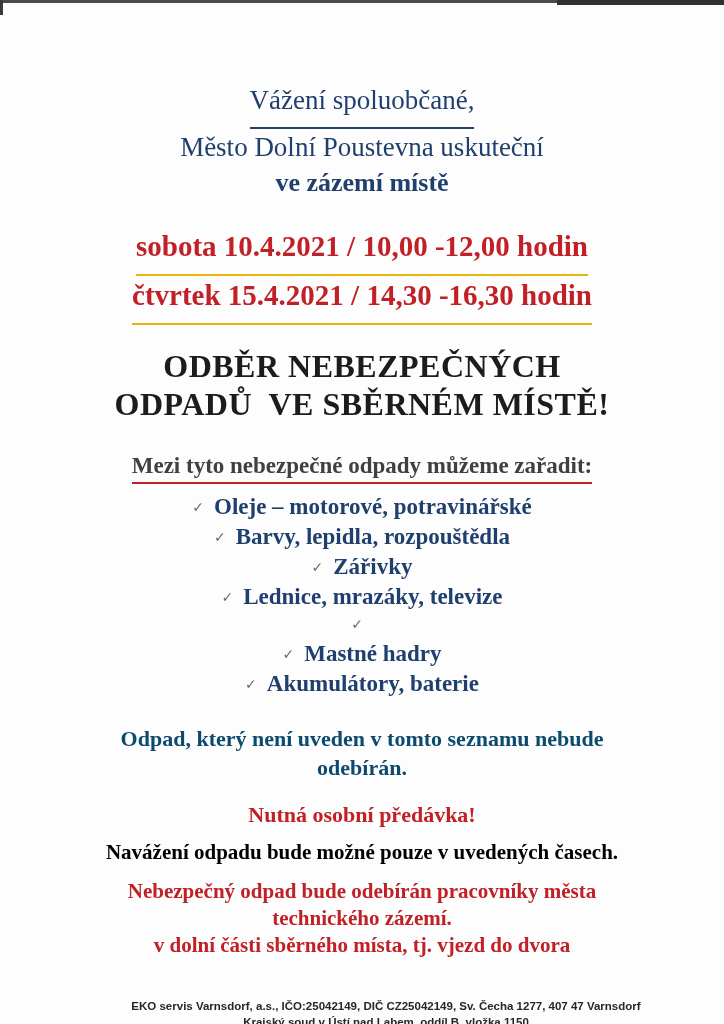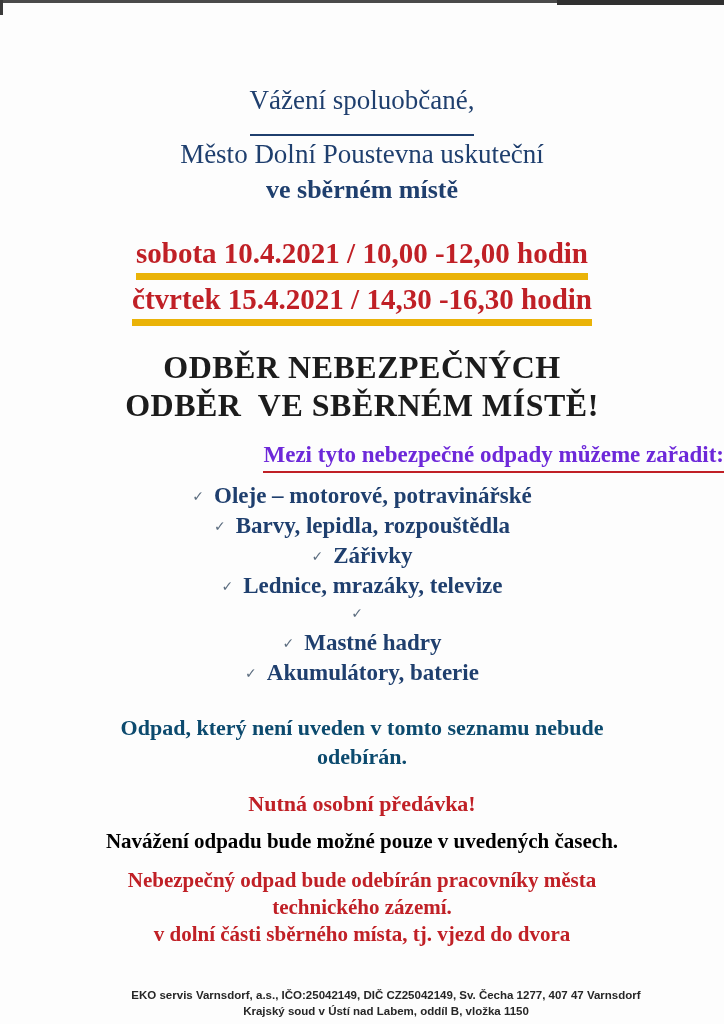--- a/index.html
+++ b/index.html
@@ -33,49 +33,49 @@
   .pre { white-space: pre-wrap; }
 
   
   .header { padding-top: 82px; color: #1f3f6e; }
   .salutation {
     font-size: 27px; line-height: 36px;
   }
   .salutation .u {
     display: inline-block;
     border-bottom: 2px solid #1f3f6e;
-    padding-bottom: 16px;
+    padding-bottom: 9px;
     text-align: right;
   }
   .subtitle { font-size: 27px; line-height: 36px; }
   .place { font-size: 26px; line-height: 36px; font-weight: bold; }
   .dateslabel { font-size: 26px; line-height: 36px; }
 
   
   .dates { margin-top: 26px; color: #c02026; font-weight: bold; }
   .date-line { font-size: 29px; line-height: 38px; }
   .date-line .u {
     display: inline-block;
-    border-bottom: 7px solid #eab308;
-    padding-bottom: 1px;
+    border-bottom: 2px solid #eab308;
+    padding-bottom: 9px;
   }
 
   
   .main-title {
     margin-top: 22px;
     color: #1c1c1c; font-weight: bold;
     font-size: 32px; line-height: 38px;
     letter-spacing: 0.5px;
   }
 
   
   .list-heading {
-    margin-top: 16px;
-    color: #6d28d9; font-weight: bold;
-    font-size: 23px; line-height: 30px; text-align: right;
+    margin-top: 28px;
+    color: #404040; font-weight: bold;
+    font-size: 23px; line-height: 30px;
   }
   .list-heading .u {
     display: inline-block;
     border-bottom: 2px solid #c02026;
     padding-bottom: 1px;
   }
 
   
   .checklist { margin-top: 9px; color: #1f3f6e; font-weight: bold; }
   .li {
@@ -120,35 +120,35 @@
 <div class="artifact-top-right"></div>
 <div class="artifact-corner"></div>
 
 <div class="doc">
 
   <div class="header">
     <div class="salutation">
       <span class="u">Vážení spoluobčané,</span>
     </div>
     <div class="subtitle">Město Dolní Poustevna uskuteční</div>
-    <div class="place">ve sběrném místě</div>
+    <div class="place">ve zázemí místě</div>
   </div>
 
   <div class="dates">
     <div class="date-line">
       <span class="u pre">sobota 10.4.2021 / 10,00 -12,00 hodin</span>
     </div>
     <div class="date-line">
       <span class="u pre">čtvrtek 15.4.2021 / 14,30 -16,30 hodin</span>
     </div>
   </div>
 
   <div class="main-title">
     <div class="pre">ODBĚR NEBEZPEČNÝCH</div>
-    <div class="pre">ODBĚR  VE SBĚRNÉM MÍSTĚ!</div>
+    <div class="pre">ODPADŮ  VE SBĚRNÉM MÍSTĚ!</div>
   </div>
 
   <div class="list-heading">
     <span class="u">Mezi tyto nebezpečné odpady můžeme zařadit:</span>
   </div>
 
   <div class="checklist">
     <div class="li">
       <span class="check">✓</span>
       <span>Oleje – motorové, potravinářské</span>

